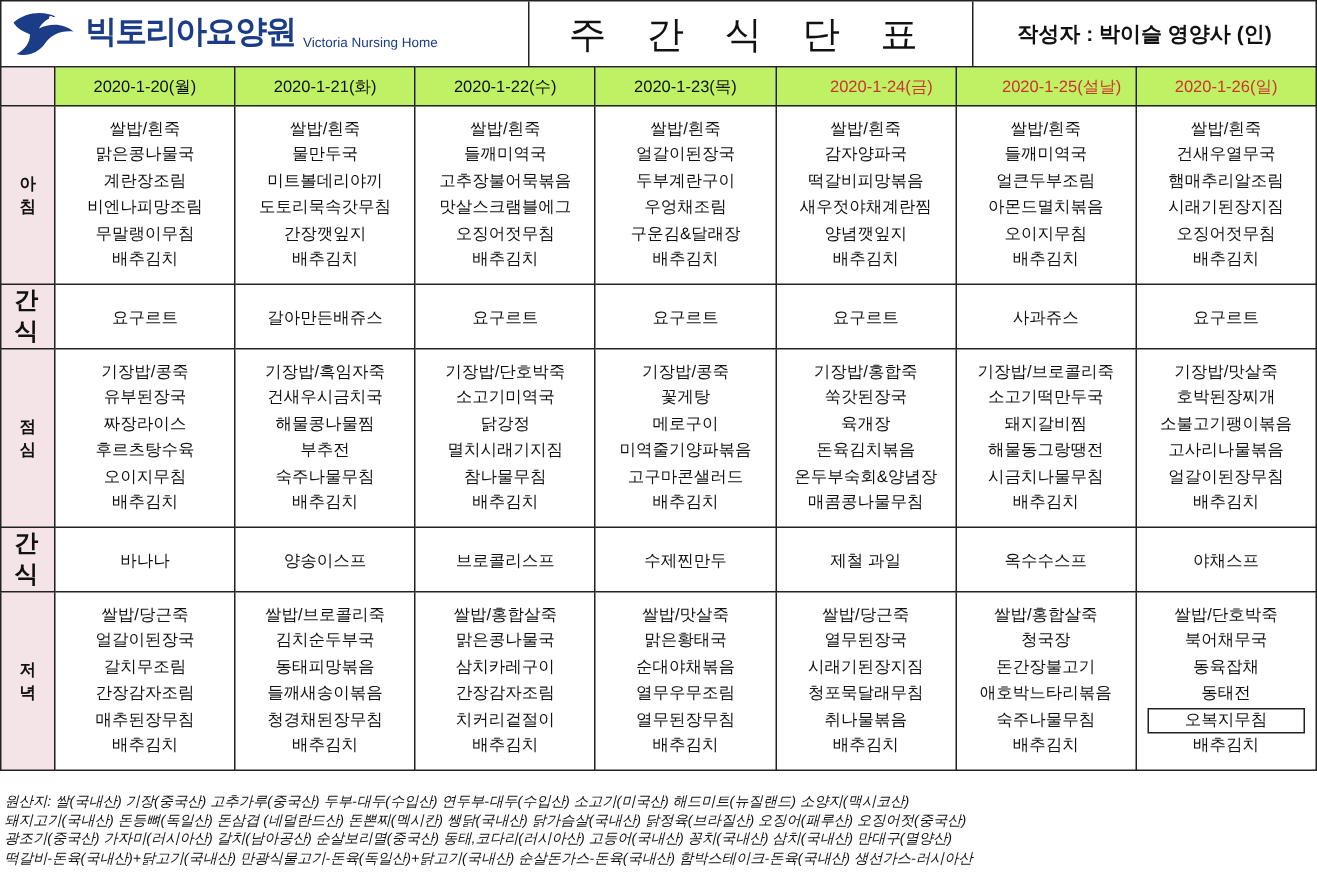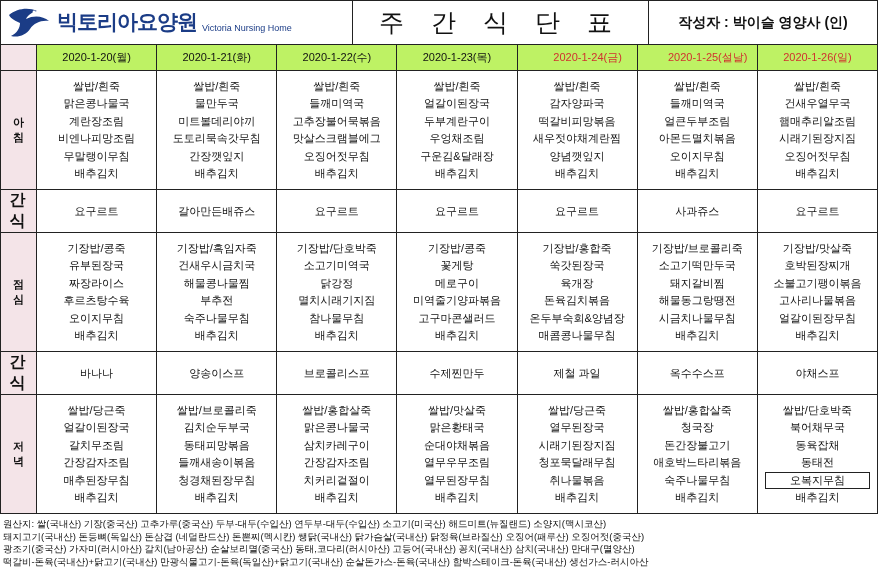--- a/index.html
+++ b/index.html
@@ -93,25 +93,26 @@
   .snack-cell{height:21px;}
   .boxed{
     display:inline-block;
     border:1px solid #222;
     padding:0 24px;
     line-height:15px;
   }
 
   
   .footer{
-    margin-top:3px;
+    margin-top:14px;
     padding:1px 3px 0 3px;
     font-size:9.5px;
     line-height:12.5px;
     box-sizing:border-box;
+    font-style:italic;
   }
   .footer .fl{display:block;white-space:nowrap;}
 </style>
 </head>
 <body>
 
 <div class="sheet">
 
   <div class="header">
     <div class="brand">

